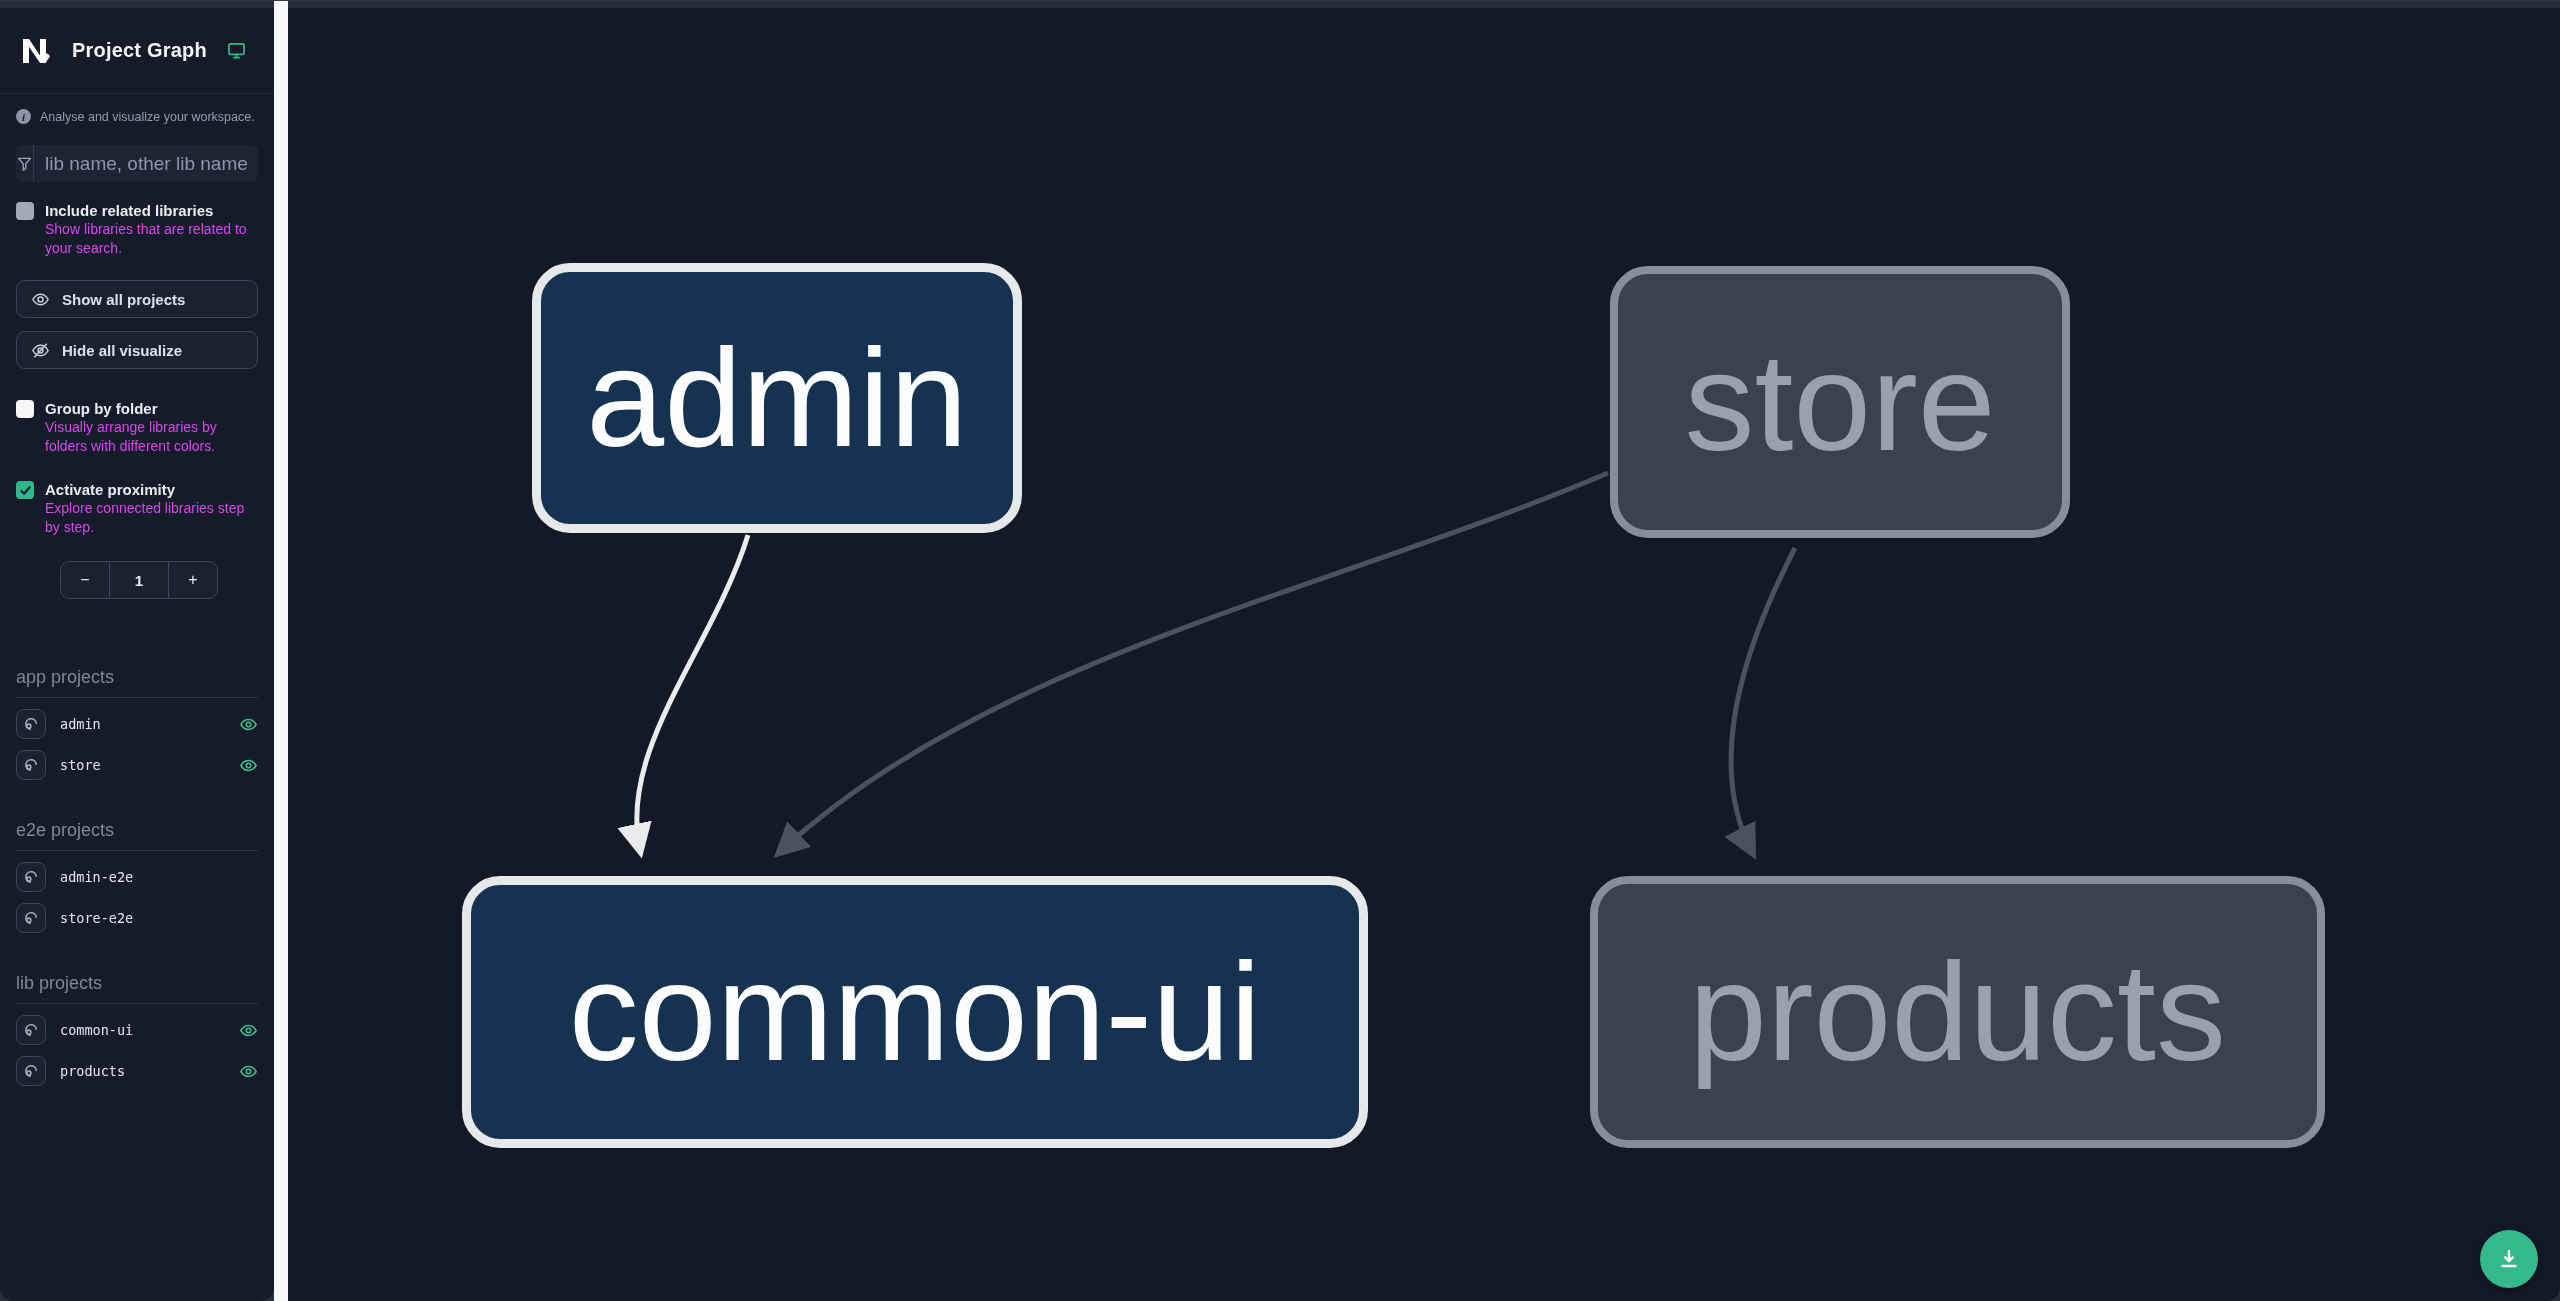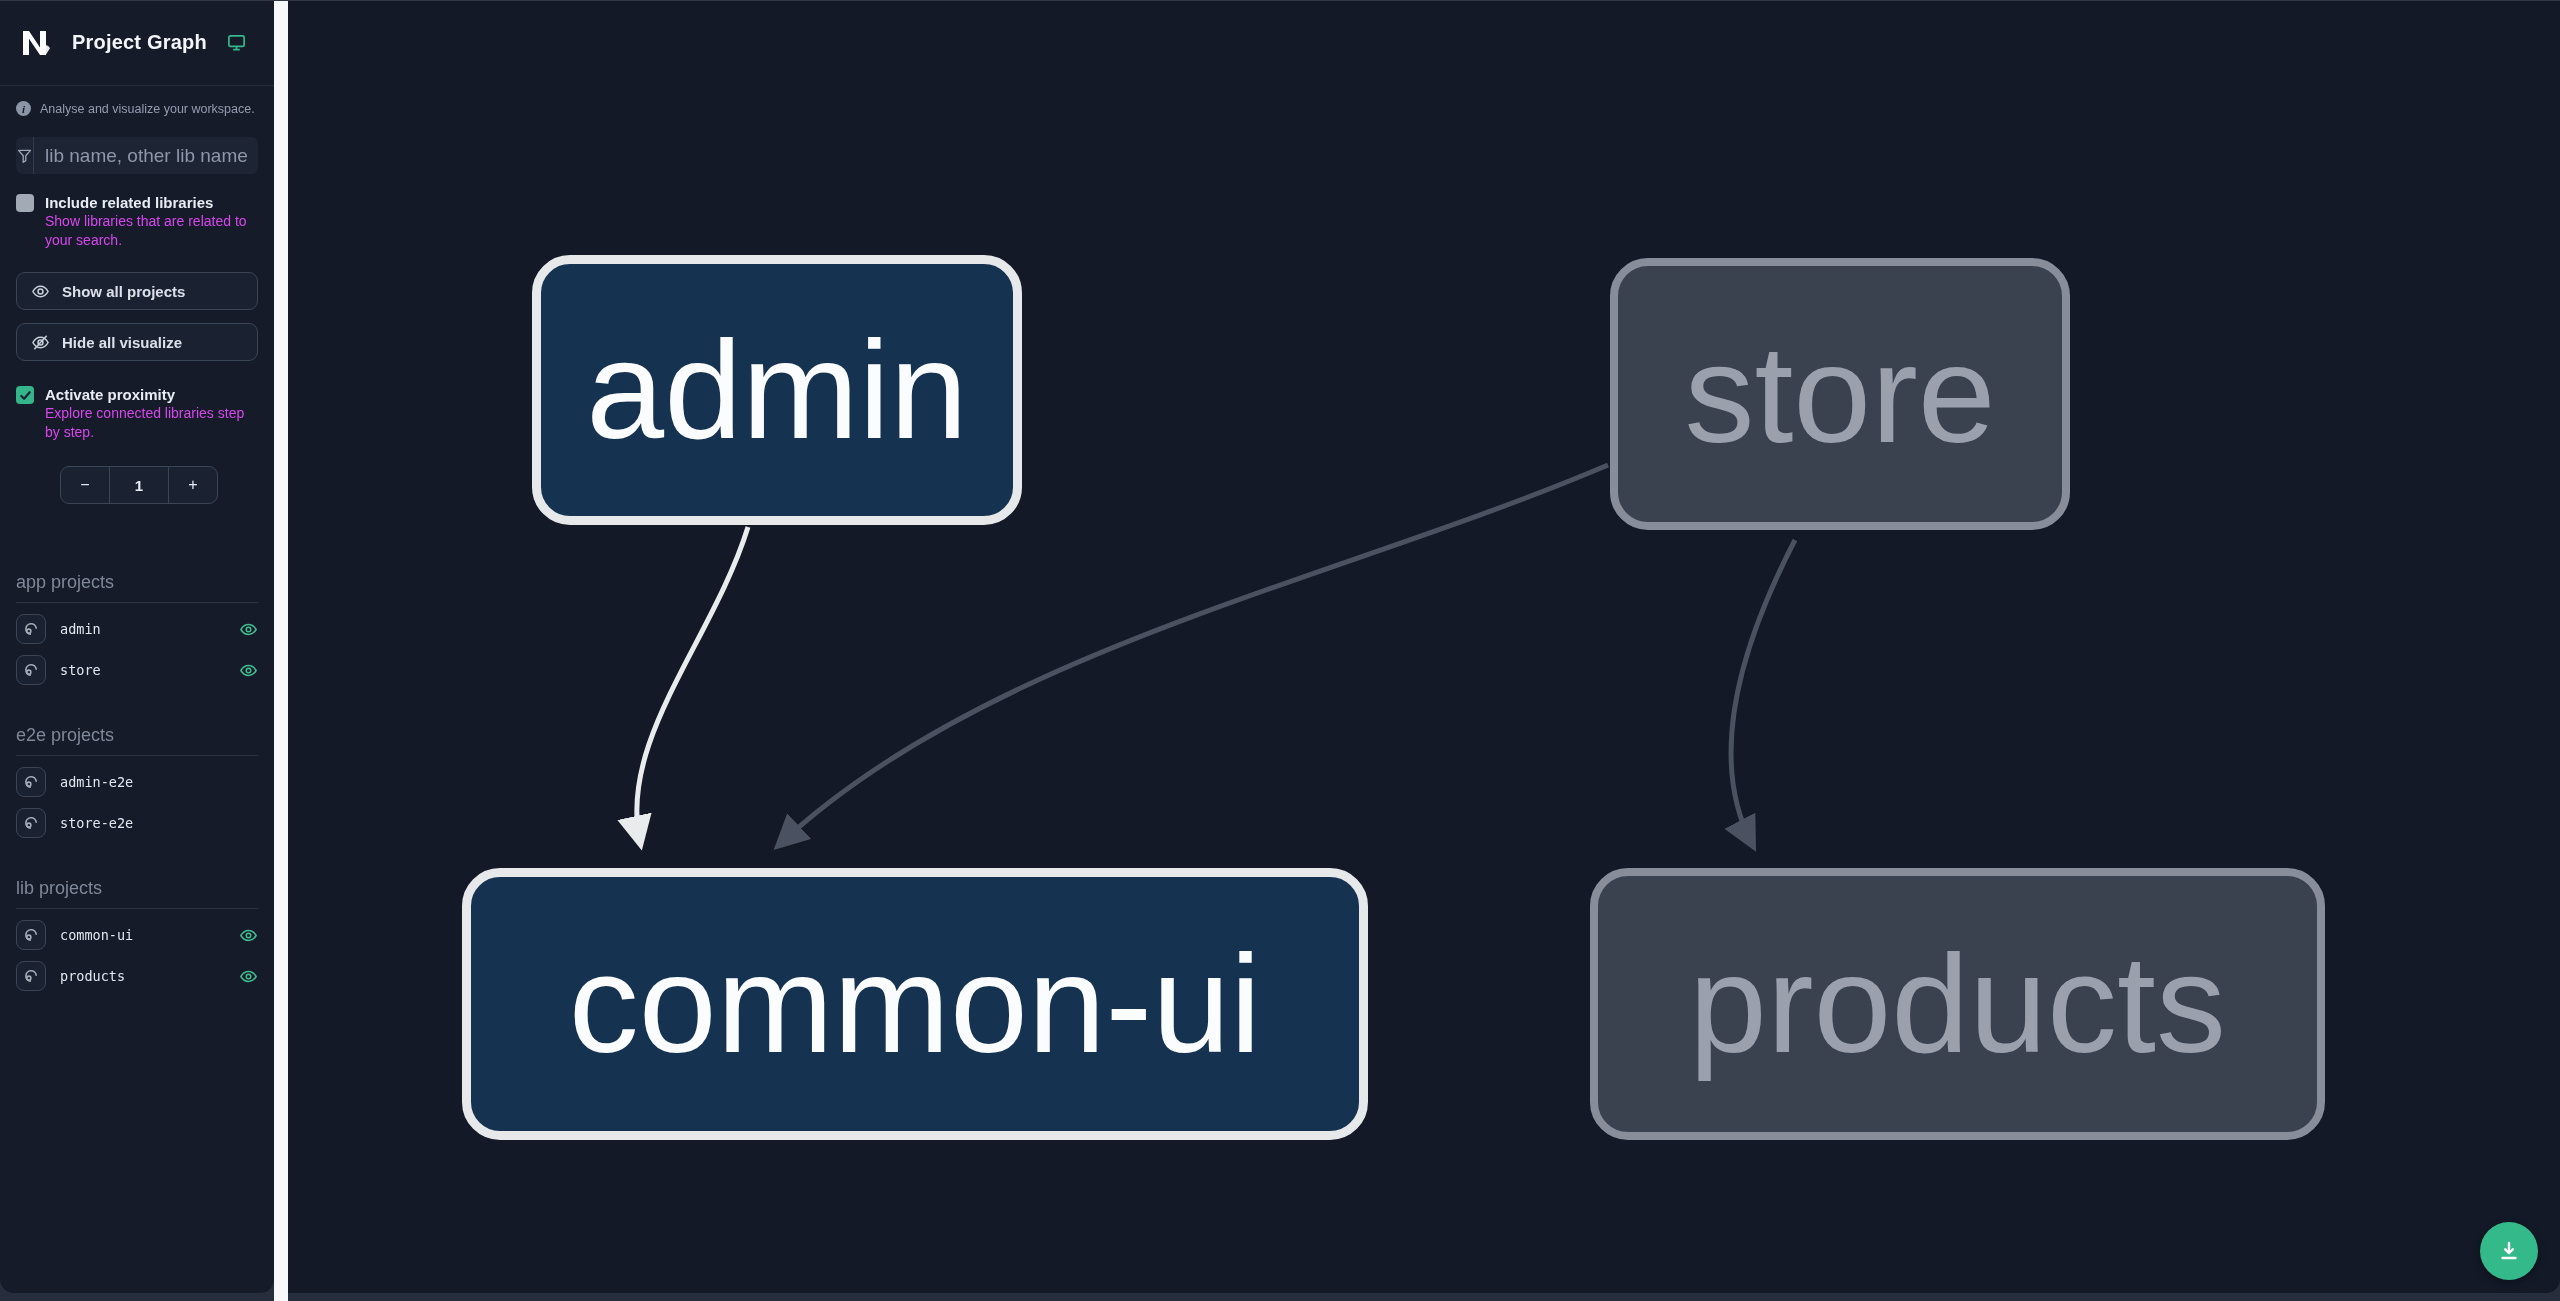--- a/index.html
+++ b/index.html
@@ -1,18 +1,18 @@
 <!DOCTYPE html>
 <html><head>
 <meta charset="utf-8">
 <style>
   * { margin:0; padding:0; box-sizing:border-box; }
   html,body { width:2560px; height:1301px; overflow:hidden; background:#262d3c;
               font-family:"Liberation Sans", sans-serif; }
-  .page { position:relative; width:2560px; height:1136px; display:flex; }
+  .page { position:relative; width:2560px; height:1301px; display:flex;align-items:flex-end; }
 
   
   .sidebar { position:relative; width:274px; height:1293px; background:#151b29;
              border-radius:0 0 14px 14px; flex:0 0 274px; overflow:hidden; }
   .sb-header { height:86px; display:flex; align-items:center; gap:14px;
                padding:0 16px; border-bottom:1px solid #242d3d; }
   .nx-logo { width:42px; height:42px; display:flex; align-items:center; justify-content:center; }
   .app-title { font-size:20px; font-weight:bold; color:#f3f5f8; letter-spacing:.2px; }
   .monitor-icon { margin-left:6px; display:flex; }
 
@@ -149,20 +149,25 @@
 
     <button class="sb-btn">
       <svg width="19" height="19" viewBox="0 0 20 20" fill="none" stroke="#c7cfda" stroke-width="1.6">
         <path d="M2 10s3-5.5 8-5.5S18 10 18 10s-3 5.5-8 5.5S2 10 2 10z"></path>
         <circle cx="10" cy="10" r="2.6"></circle>
         <line x1="3.5" y1="17" x2="16.5" y2="3"></line>
       </svg>
       <span>Hide all visualize</span>
     </button>
 
+    <div class="opt" style="margin-top:30px;">
+      <span class="cbx white"></span>
+      <span class="opt-label">Group by folder</span>
+      <span class="opt-desc">Visually arrange libraries by folders with different colors.</span>
+    </div>
 
     <div class="opt" style="margin-top:24px;">
       <span class="cbx checked">
         <svg width="13" height="13" viewBox="0 0 14 14" fill="none" stroke="#1d2433" stroke-width="2.4" stroke-linecap="round" stroke-linejoin="round">
           <path d="M2.5 7.5l3 3 6-7"></path>
         </svg>
       </span>
       <span class="opt-label">Activate proximity</span>
       <span class="opt-desc">Explore connected libraries step by step.</span>
     </div>

